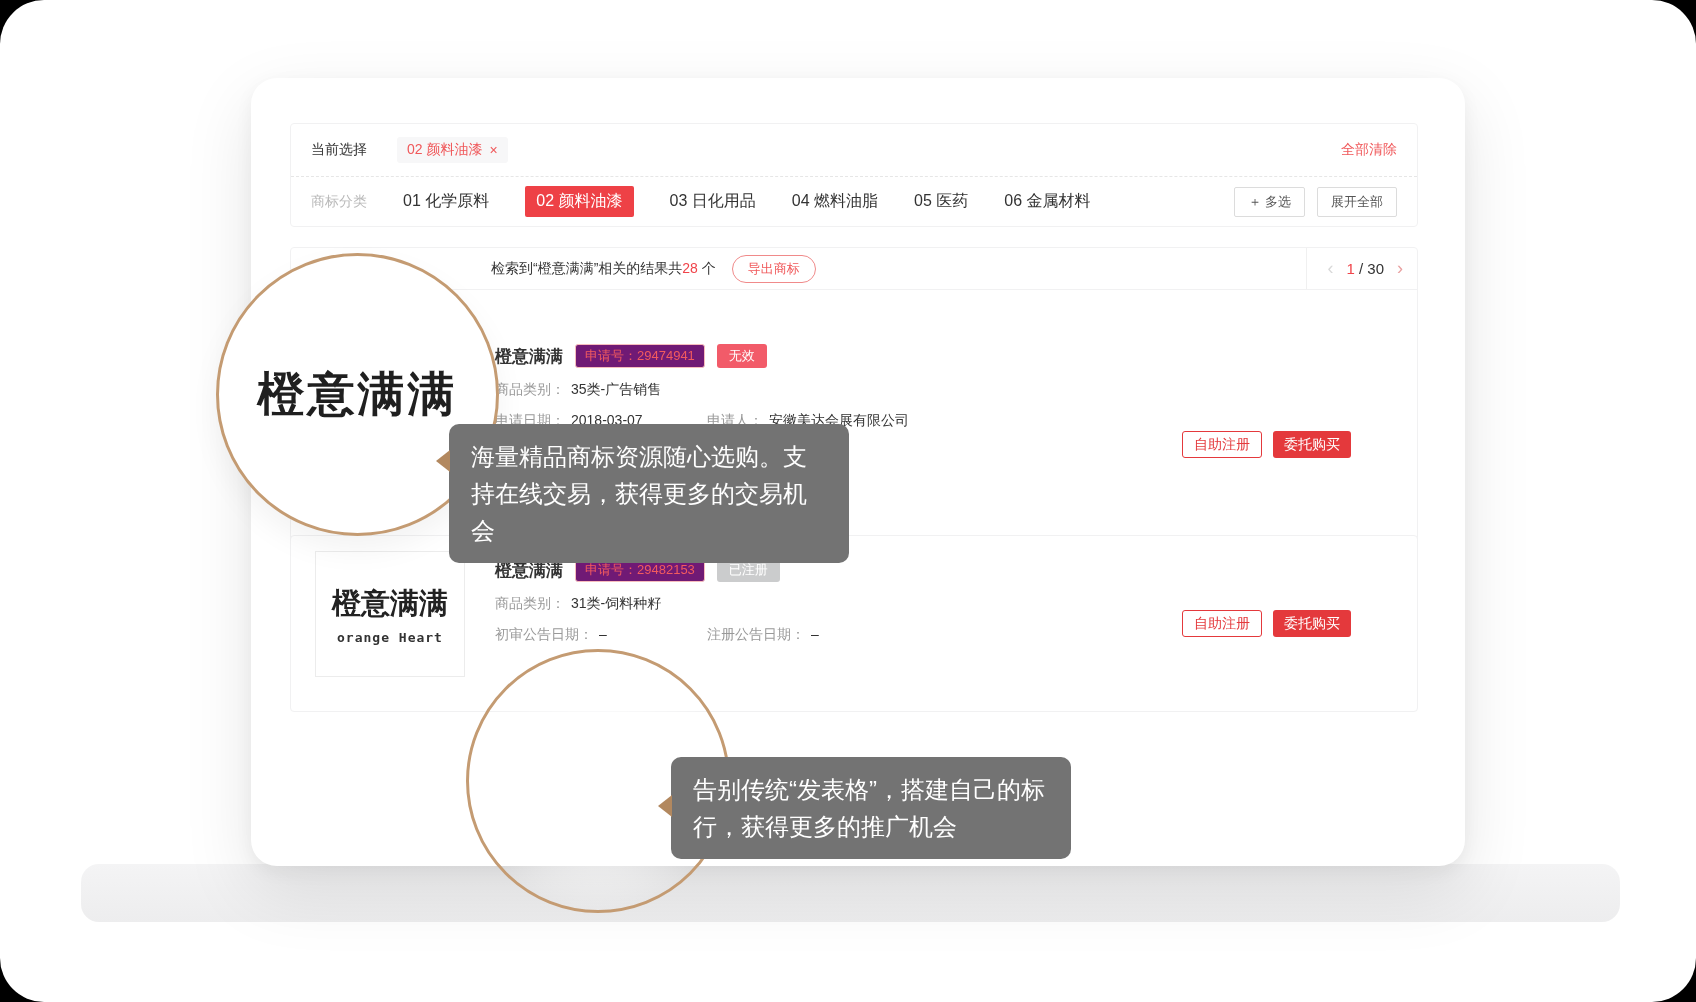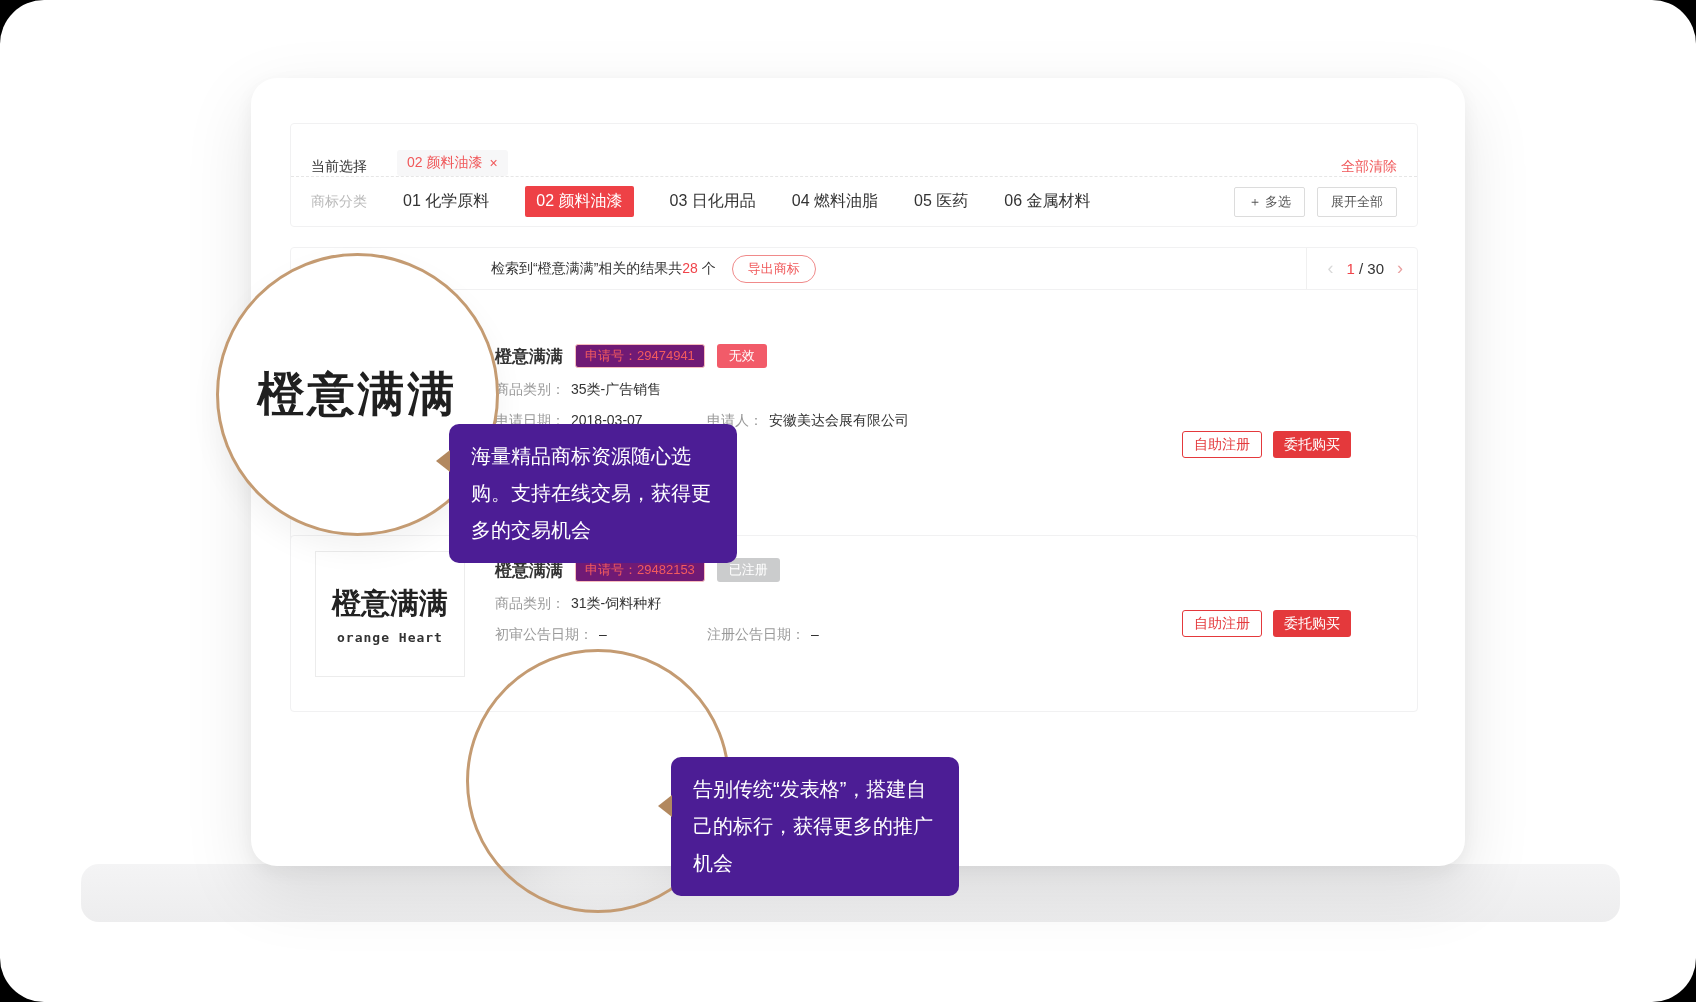--- a/index.html
+++ b/index.html
@@ -9,21 +9,21 @@
   .base-bar { position:absolute; left:81px; top:864px; width:1539px; height:58px;
     background:linear-gradient(180deg,#f4f4f5,#ededee); border-radius:18px; }
 
   .window { position:absolute; left:251px; top:78px; width:1214px; height:788px; background:#fff;
     border-radius:26px; box-shadow:0 24px 70px rgba(0,0,0,.10), 0 6px 18px rgba(0,0,0,.05); overflow:hidden; z-index:1; }
 
   .card { position:absolute; left:39px; width:1128px; background:#fff; border:1px solid #f1f1f2; border-radius:4px; }
 
   
   .card-filters { top:45px; height:104px; }
-  .filter-row1 { height:52px; display:flex; align-items:flex-end; padding:0 20px; }
+  .filter-row1 { height:52px; display:flex; align-items:center; padding:0 20px; }
   .filter-row2 { height:50px; display:flex; align-items:center; padding:0 20px; border-top:1px dashed #e6e6e6; }
   .lbl { font-size:14px; color:#333; }
   .lbl-dim { font-size:14px; color:#b9b9b9; }
   .sel-tag { margin-left:30px; display:flex; align-items:center; gap:7px; background:#f7f7f8;
     color:#f0585a; font-size:14px; padding:4px 10px; border-radius:3px; cursor:pointer; }
   .clear-all { margin-left:auto; color:#f0585a; font-size:14px; cursor:pointer; }
   .cats { display:flex; align-items:center; gap:36px; margin-left:36px; font-size:16px; color:#333; }
   .cat { cursor:pointer; }
   .cat.active { background:#ee4146; color:#fff; padding:5px 11px; border-radius:2px; }
   .filter-btns { margin-left:auto; display:flex; gap:12px; }
@@ -69,22 +69,22 @@
     color:#fff; border-radius:3px; font-size:14px; cursor:pointer; }
 
   
   .magnifier1 { position:absolute; left:216px; top:253px; width:283px; height:283px; border-radius:50%;
     background:#fff; border:3px solid #c49b72; z-index:5; display:flex; align-items:center; justify-content:center;
     box-shadow:0 14px 30px rgba(0,0,0,.05); }
   .mtext { font-size:47px; font-weight:700; color:#1f1f1f; letter-spacing:3px; }
   .magnifier2 { position:absolute; left:466px; top:649px; width:264px; height:264px; border-radius:50%;
     border:3px solid #c49b72; background:radial-gradient(circle, rgba(255,255,255,.6) 38%, rgba(255,255,255,0) 72%);
     z-index:4; pointer-events:none; }
-  .tooltip { position:absolute; z-index:6; background:#4c1d95; color:#fff; border-radius:10px;
-    font-size:20px; line-height:37px; padding:14px 22px; width:288px; }
+  .tooltip { position:absolute; z-index:6; background:#737373; color:#fff; border-radius:10px;
+    font-size:24px; line-height:37px; padding:14px 22px; width:400px; }
   .tooltip .arrow { position:absolute; left:-13px; width:0; height:0;
     border-top:11px solid transparent; border-bottom:11px solid transparent; border-right:14px solid #b2885f; }
   .tt1 { left:449px; top:424px; } .tt1 .arrow { top:26px; }
   .tt2 { left:671px; top:757px; } .tt2 .arrow { top:38px; }
 </style>
 </head>
 <body>
 
 <div class="canvas">
   <div class="base-bar"></div>

